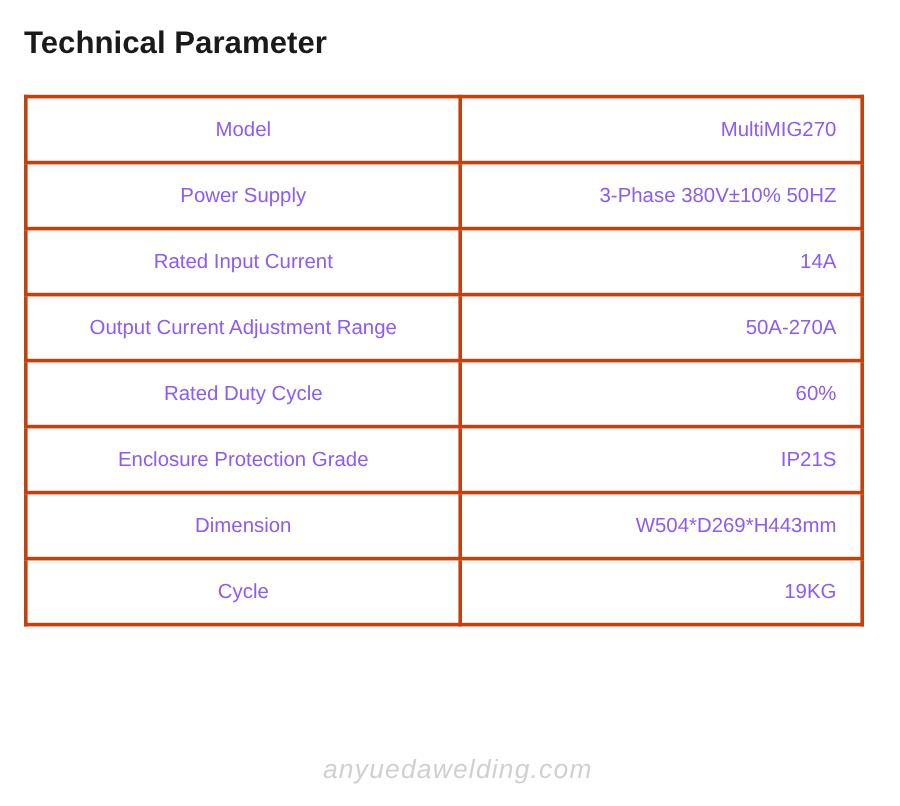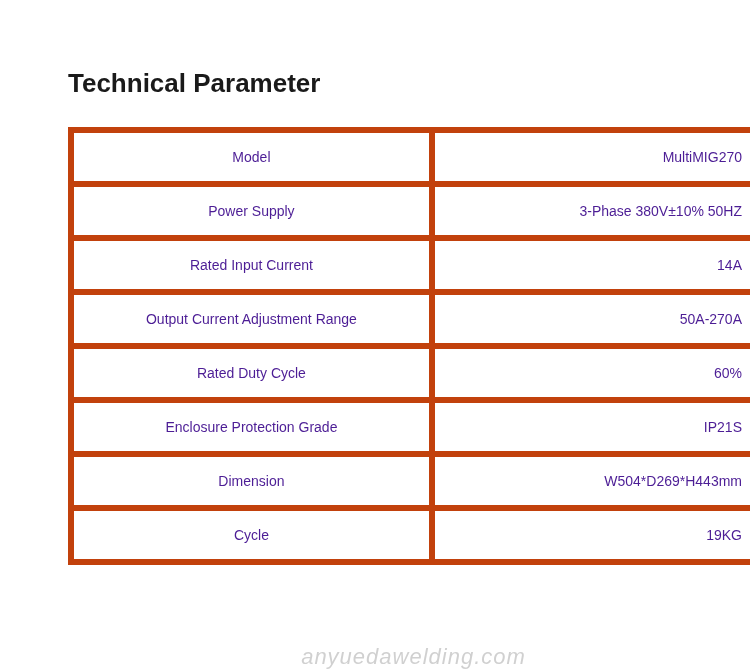--- a/index.html
+++ b/index.html
@@ -1,16 +1,16 @@
 <!DOCTYPE html>
 <html><head>
   <meta charset="utf-8">
   <style>
     * {
-      margin: 16px;
+      margin: 0;
       padding: 0;
       box-sizing: border-box;
     }
 
     body {
       background: #ffffff;
       font-family: Georgia, 'Times New Roman', serif;
       width: 750px;
       min-height: 672px;
       padding: 20px 30px 20px 20px;
@@ -33,24 +33,24 @@
 
     .params-table tr {
       border-bottom: 1px solid #999;
     }
 
     .params-table tr:last-child {
       border-bottom: 1px solid #999;
     }
 
     .params-table td {
-      border: 6px solid #c2410c;
+      border: 3px solid #c2410c;
       padding: 16px 20px;
-      font-size: 14px;
-      color: #4c1d95;
+      font-size: 17px;
+      color: #8b5cf6;
     }
 
     .param-label {
       width: 52%;
       text-align: center;
       font-family: Arial, sans-serif;
       font-size: 15px;
       color: #333;
       background: #fff;
     }

